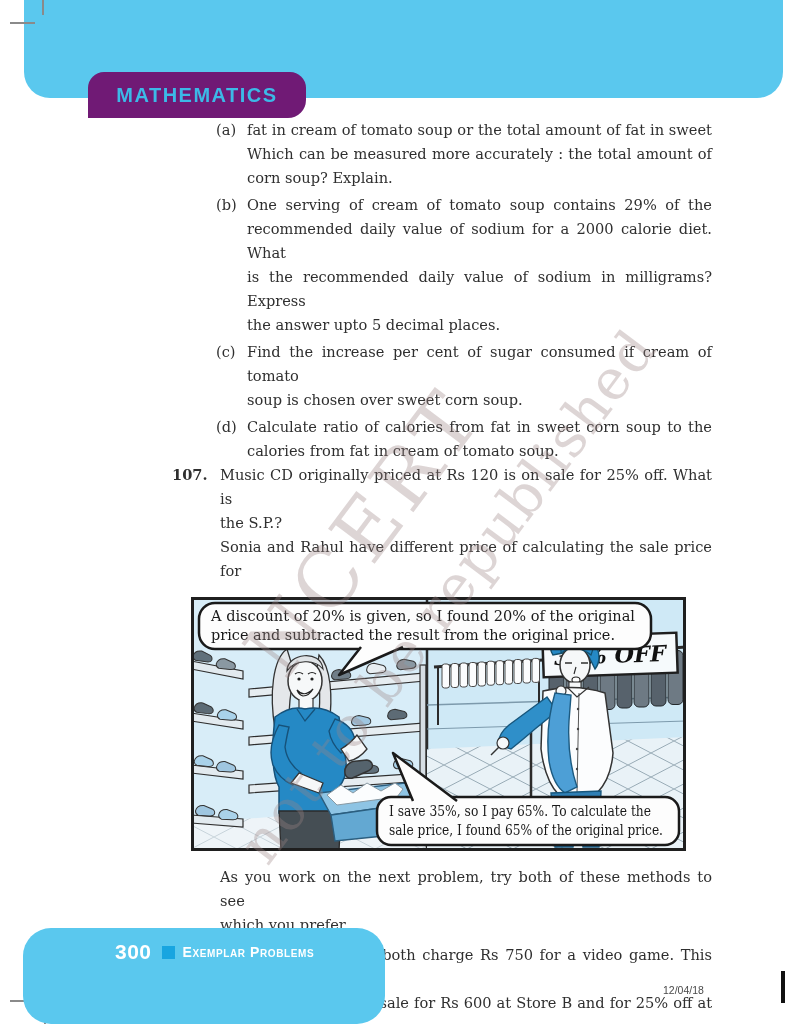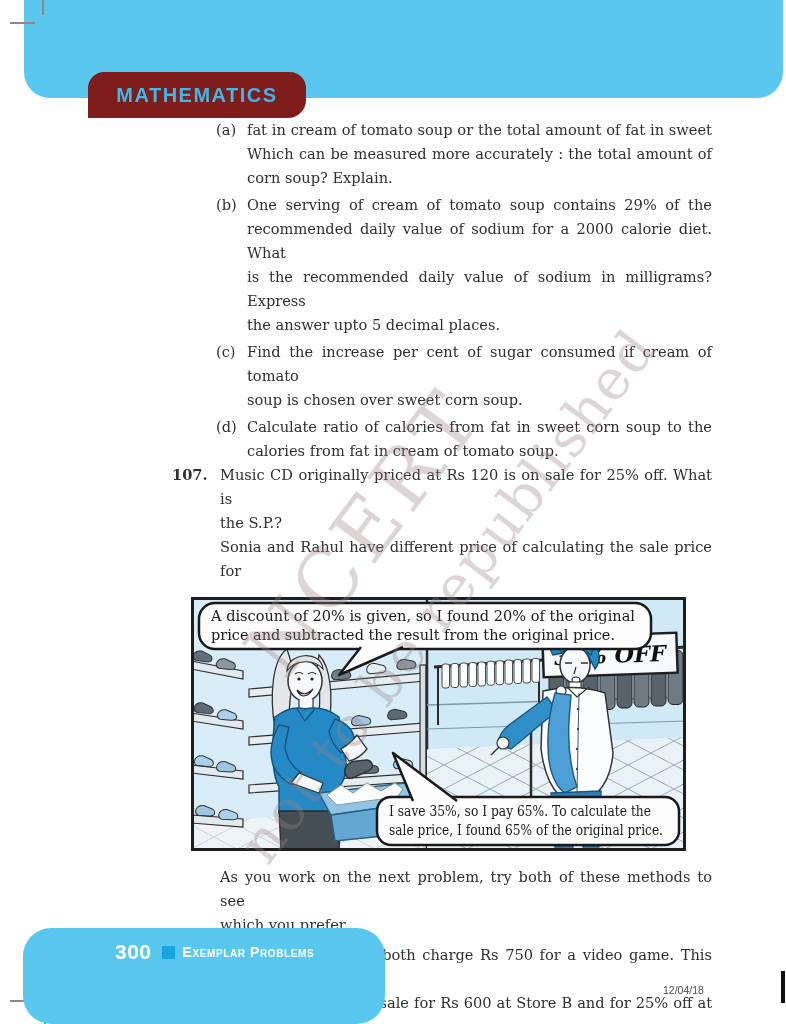--- a/index.html
+++ b/index.html
@@ -2,21 +2,21 @@
 <html><head>
 <meta charset="utf-8">
 <style>
   html,body{margin:0;padding:0;background:#e9e9e9;}
   .page{position:relative;width:786px;height:1024px;background:#ffffff;overflow:hidden;
         font-family:"DejaVu Serif","Liberation Serif",serif;color:#2f2f2f;}
 
   
   .band{position:absolute;left:24px;top:-28px;width:759px;height:126px;
         background:#5AC8EE;border-radius:26px;}
-  .tab{position:absolute;left:64px;top:100px;width:218px;height:46px;background:#7f1d1d;
+  .tab{position:absolute;left:64px;top:100px;width:218px;height:46px;background:#701a75;
        border-radius:16px 16px 18px 0;display:flex;align-items:center;justify-content:center;}
   .tab span{font-family:"Liberation Sans","DejaVu Sans",sans-serif;font-weight:800;
        font-size:20px;letter-spacing:1.5px;color:#3CB9E7;}
 
   
   .content{position:absolute;left:172px;top:118px;width:540px;font-size:14.6px;line-height:24px;}
   .qitem{display:flex;margin-left:44px;margin-top:3px;}
   .qitem.first{margin-top:0;}
   .qlabel{width:31px;flex:none;}
   .qbody{flex:1;}

